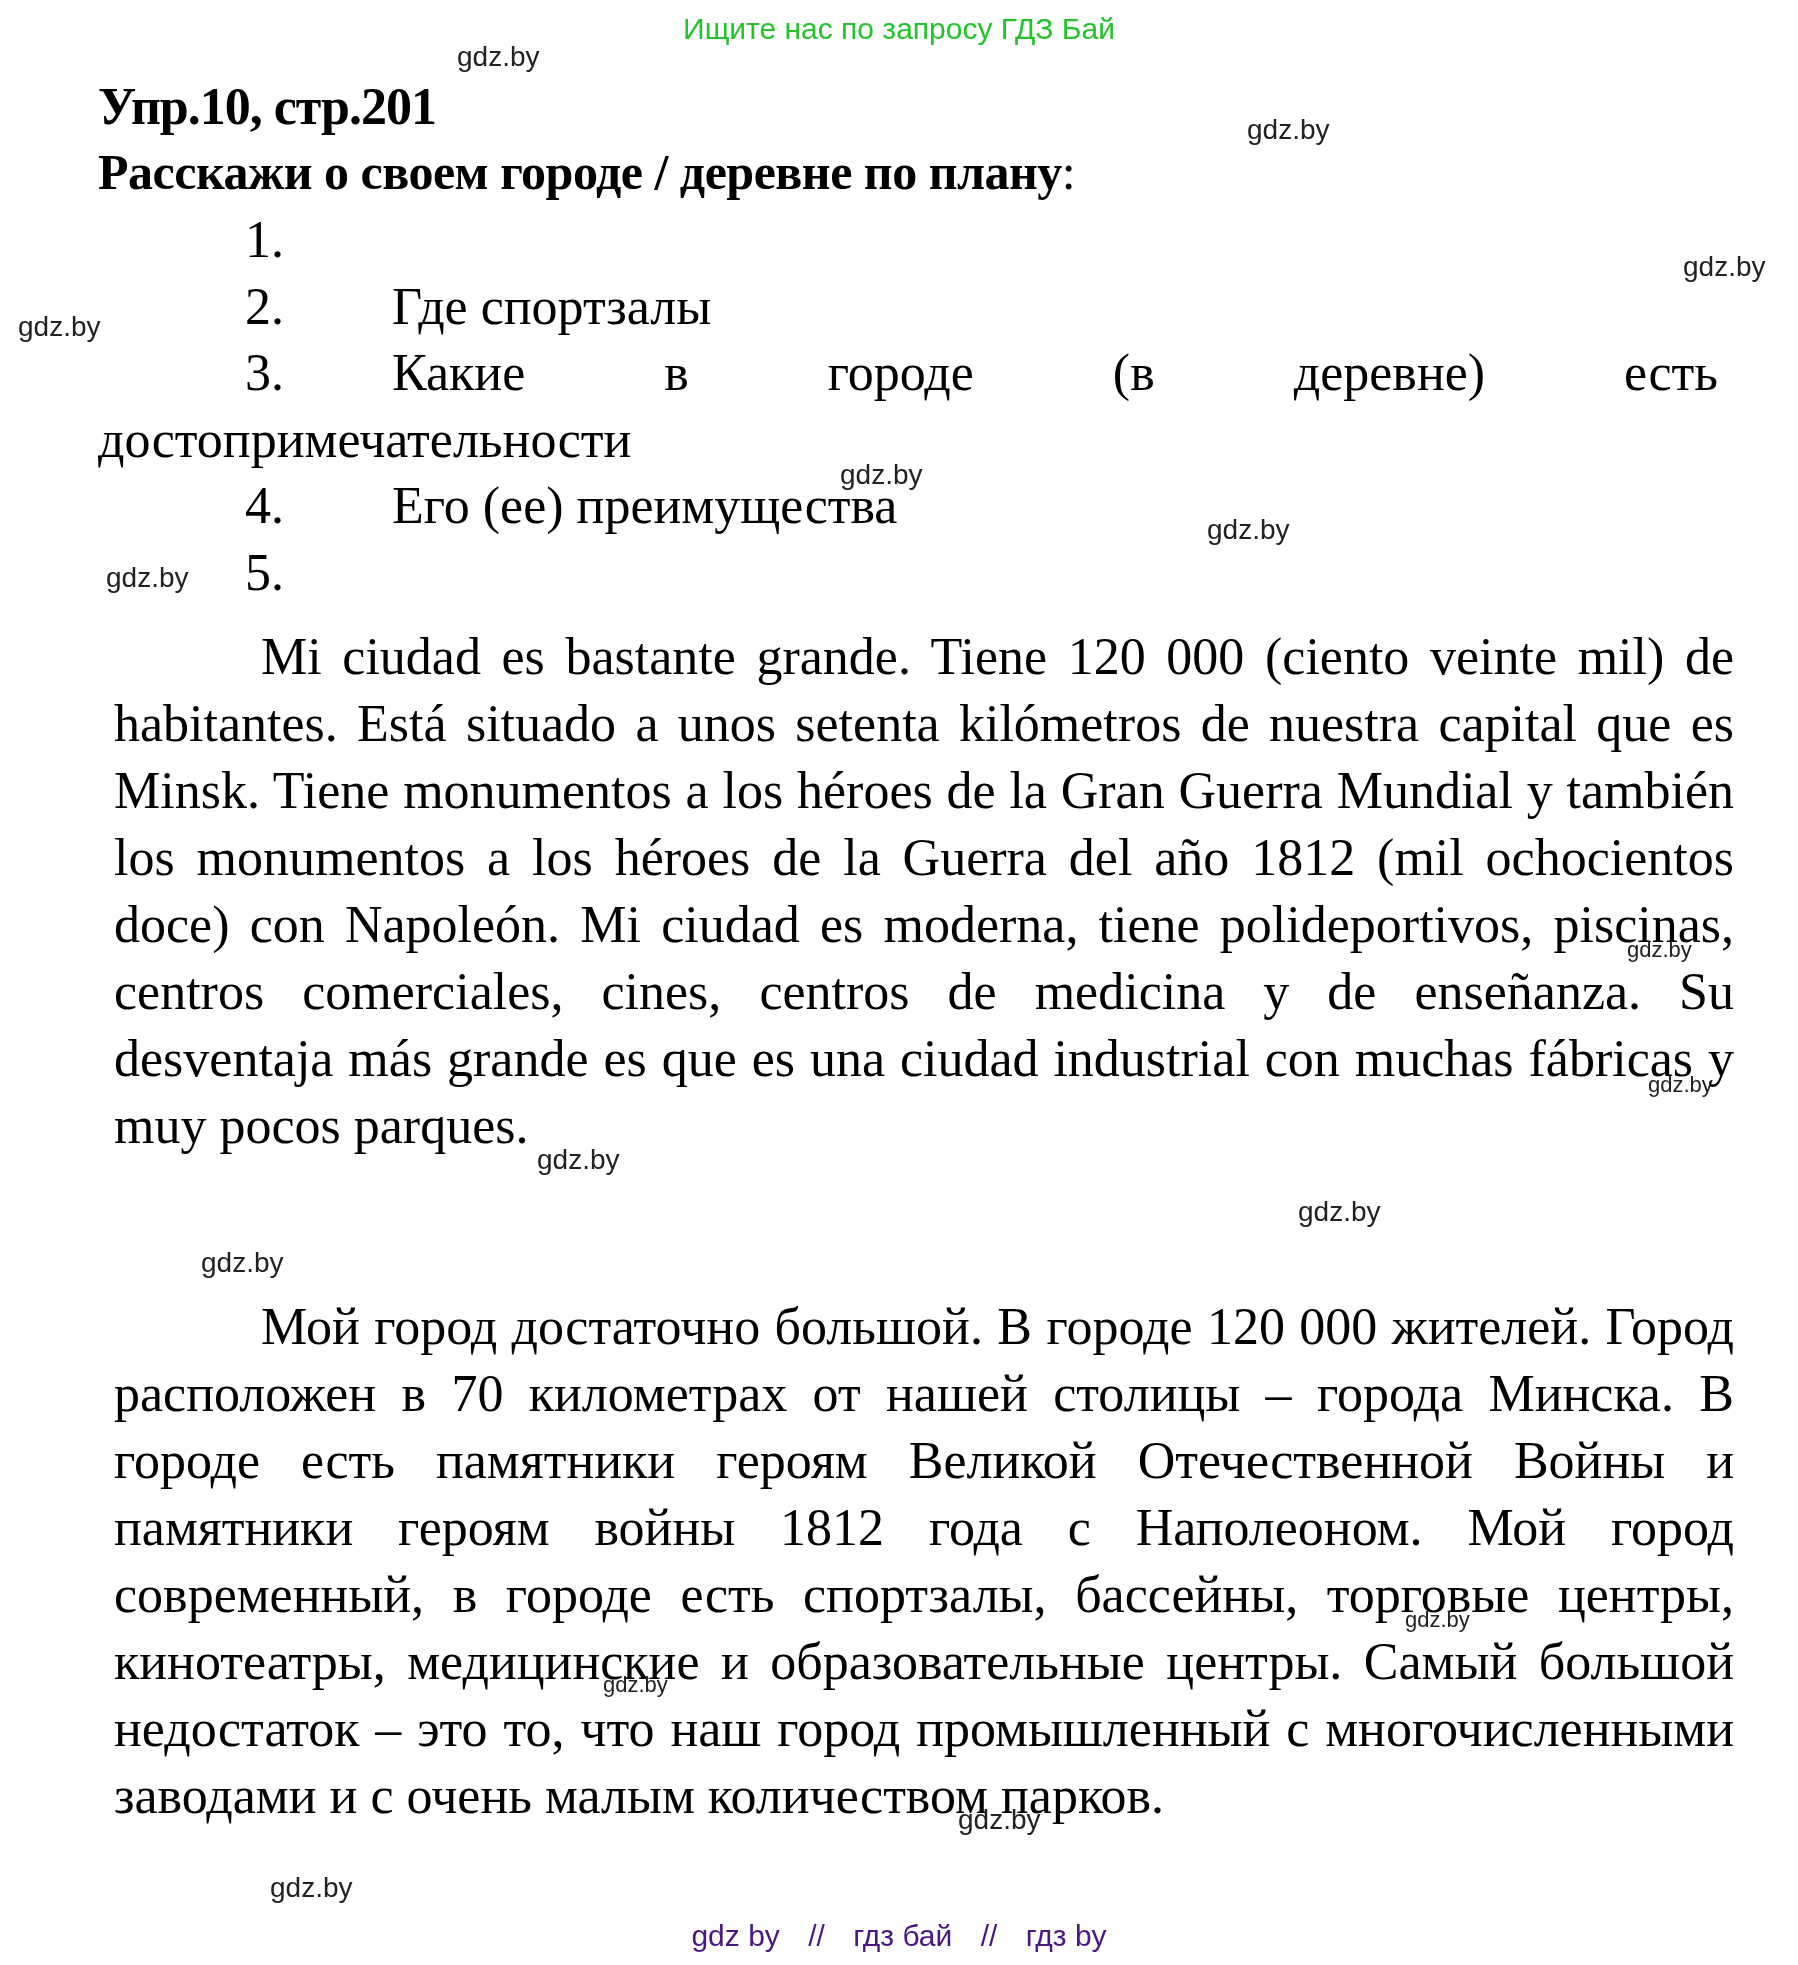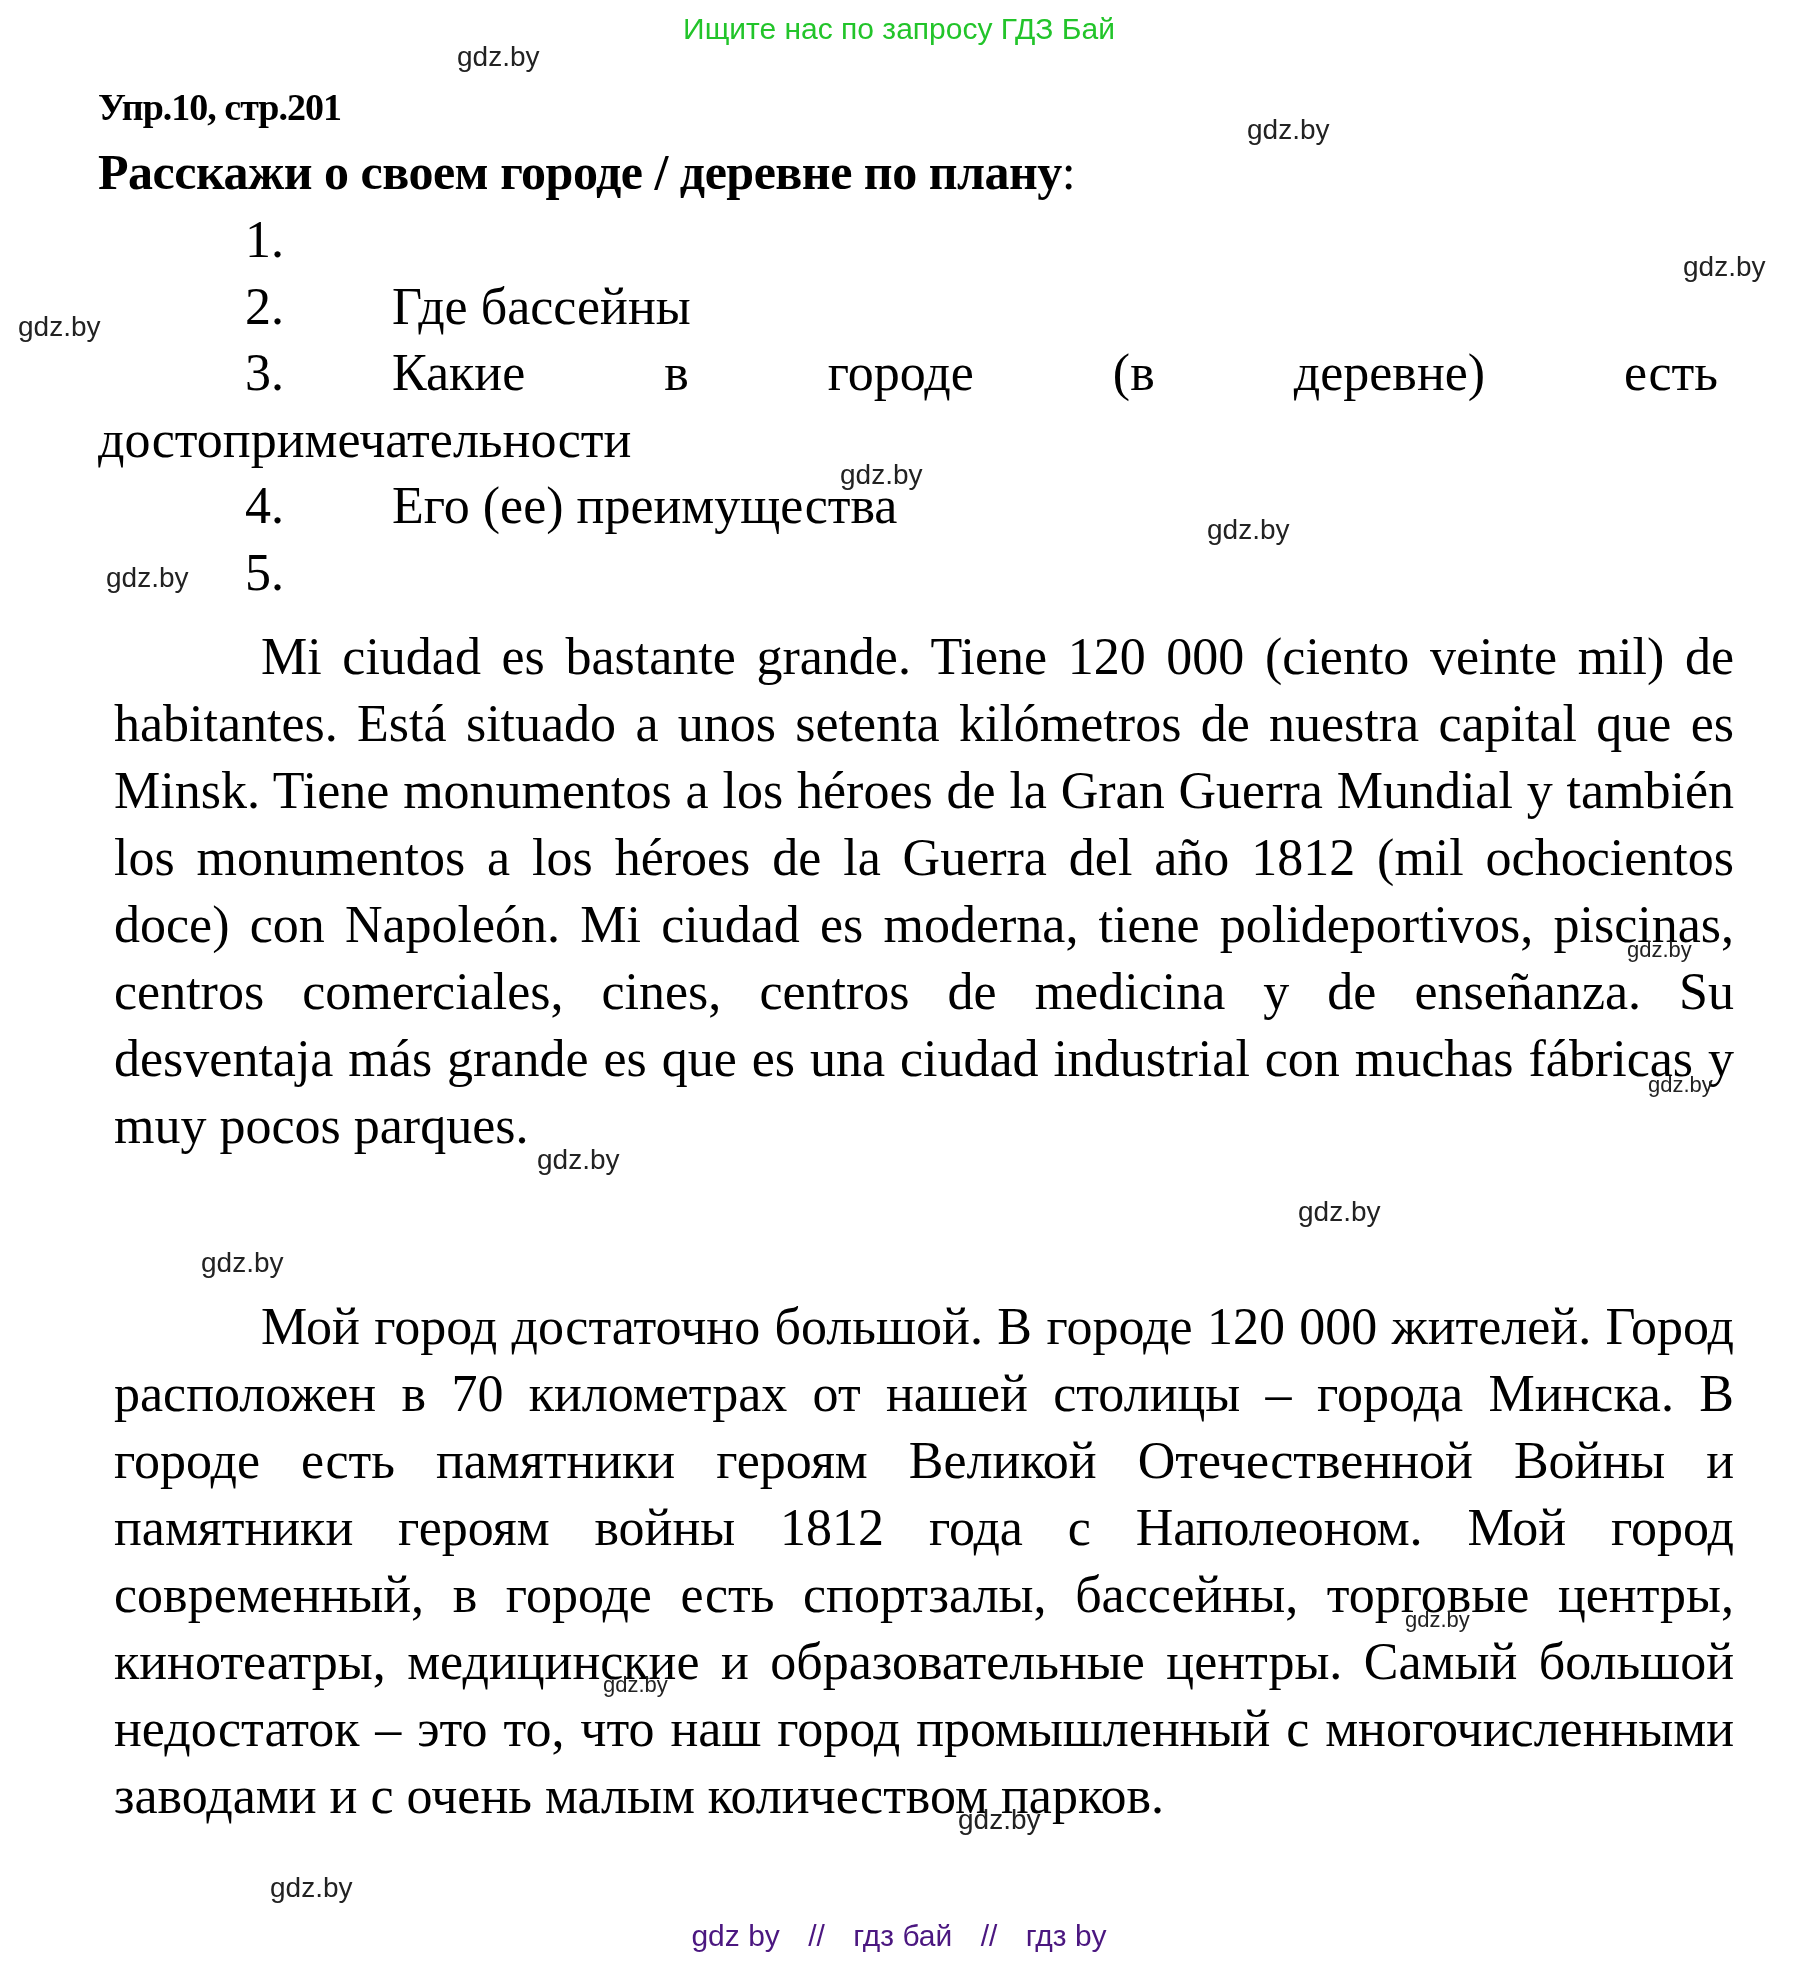--- a/index.html
+++ b/index.html
@@ -3,21 +3,21 @@
 <meta charset="utf-8">
 <style>
   html, body { margin: 0; padding: 0; background: #ffffff; }
   body { width: 1798px; height: 1965px; position: relative; overflow: hidden; }
   .top-banner {
     position: absolute; top: 12px; left: 0; width: 1798px; text-align: center;
     font-family: "Liberation Sans", sans-serif; font-size: 30px; line-height: 34px;
   }
   .serif { font-family: "Liberation Serif", serif; color: #000; }
   .title {
-    position: absolute; left: 98px; top: 74px; font-size: 38px; font-weight: bold; line-height: 66px;
+    position: absolute; left: 98px; top: 74px; font-size: 52px; font-weight: bold; line-height: 66px;
     letter-spacing: -1px;
   }
   .subtitle {
     position: absolute; left: 98px; top: 142px; font-size: 50px; font-weight: bold; line-height: 60px;
     letter-spacing: -0.5px;
   }
   .subtitle .colon { font-weight: normal; }
   .plan { position: absolute; left: 98px; top: 207px; width: 1620px; font-size: 52px; line-height: 66.5px; }
   .plan-item { position: relative; height: 66.5px; }
   .plan-item.wrap { height: 133px; }
@@ -57,21 +57,21 @@
 <div class="subtitle serif">
   <span>Расскажи о своем городе / деревне по плану</span><span class="colon">:</span>
 </div>
 
 <div class="plan serif">
   <div class="plan-item">
     <span class="plan-num">1.</span>
   </div>
   <div class="plan-item">
     <span class="plan-num">2.</span>
-    <span class="plan-text">Где бассейны</span>
+    <span class="plan-text">Где спортзалы</span>
   </div>
   <div class="plan-item wrap">
     <span class="plan-num">3.</span>
     <span class="plan-text">Какие в городе (в деревне) есть</span>
     <span class="plan-cont">достопримечательности</span>
   </div>
   <div class="plan-item">
     <span class="plan-num">4.</span>
     <span class="plan-text">Его (ее) преимущества</span>
   </div>

